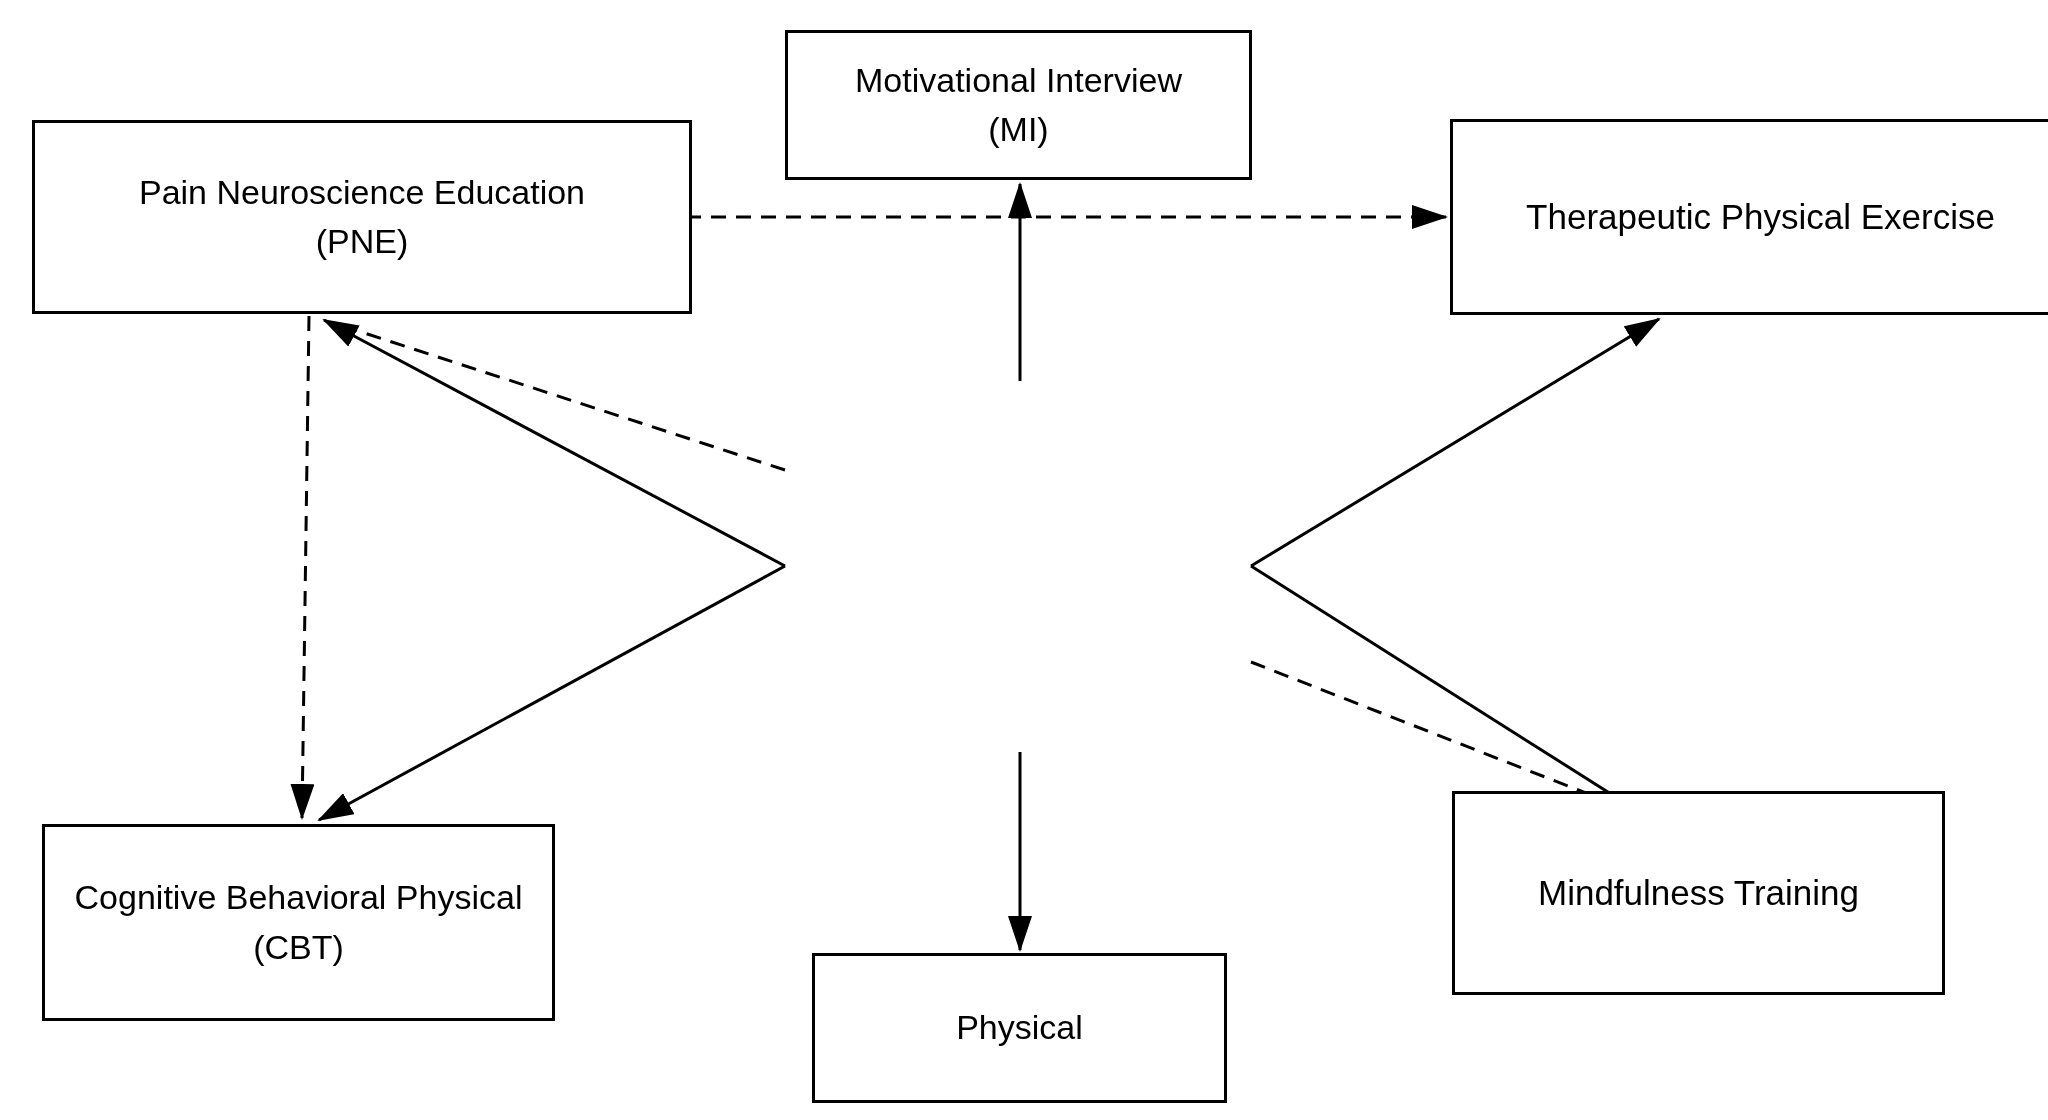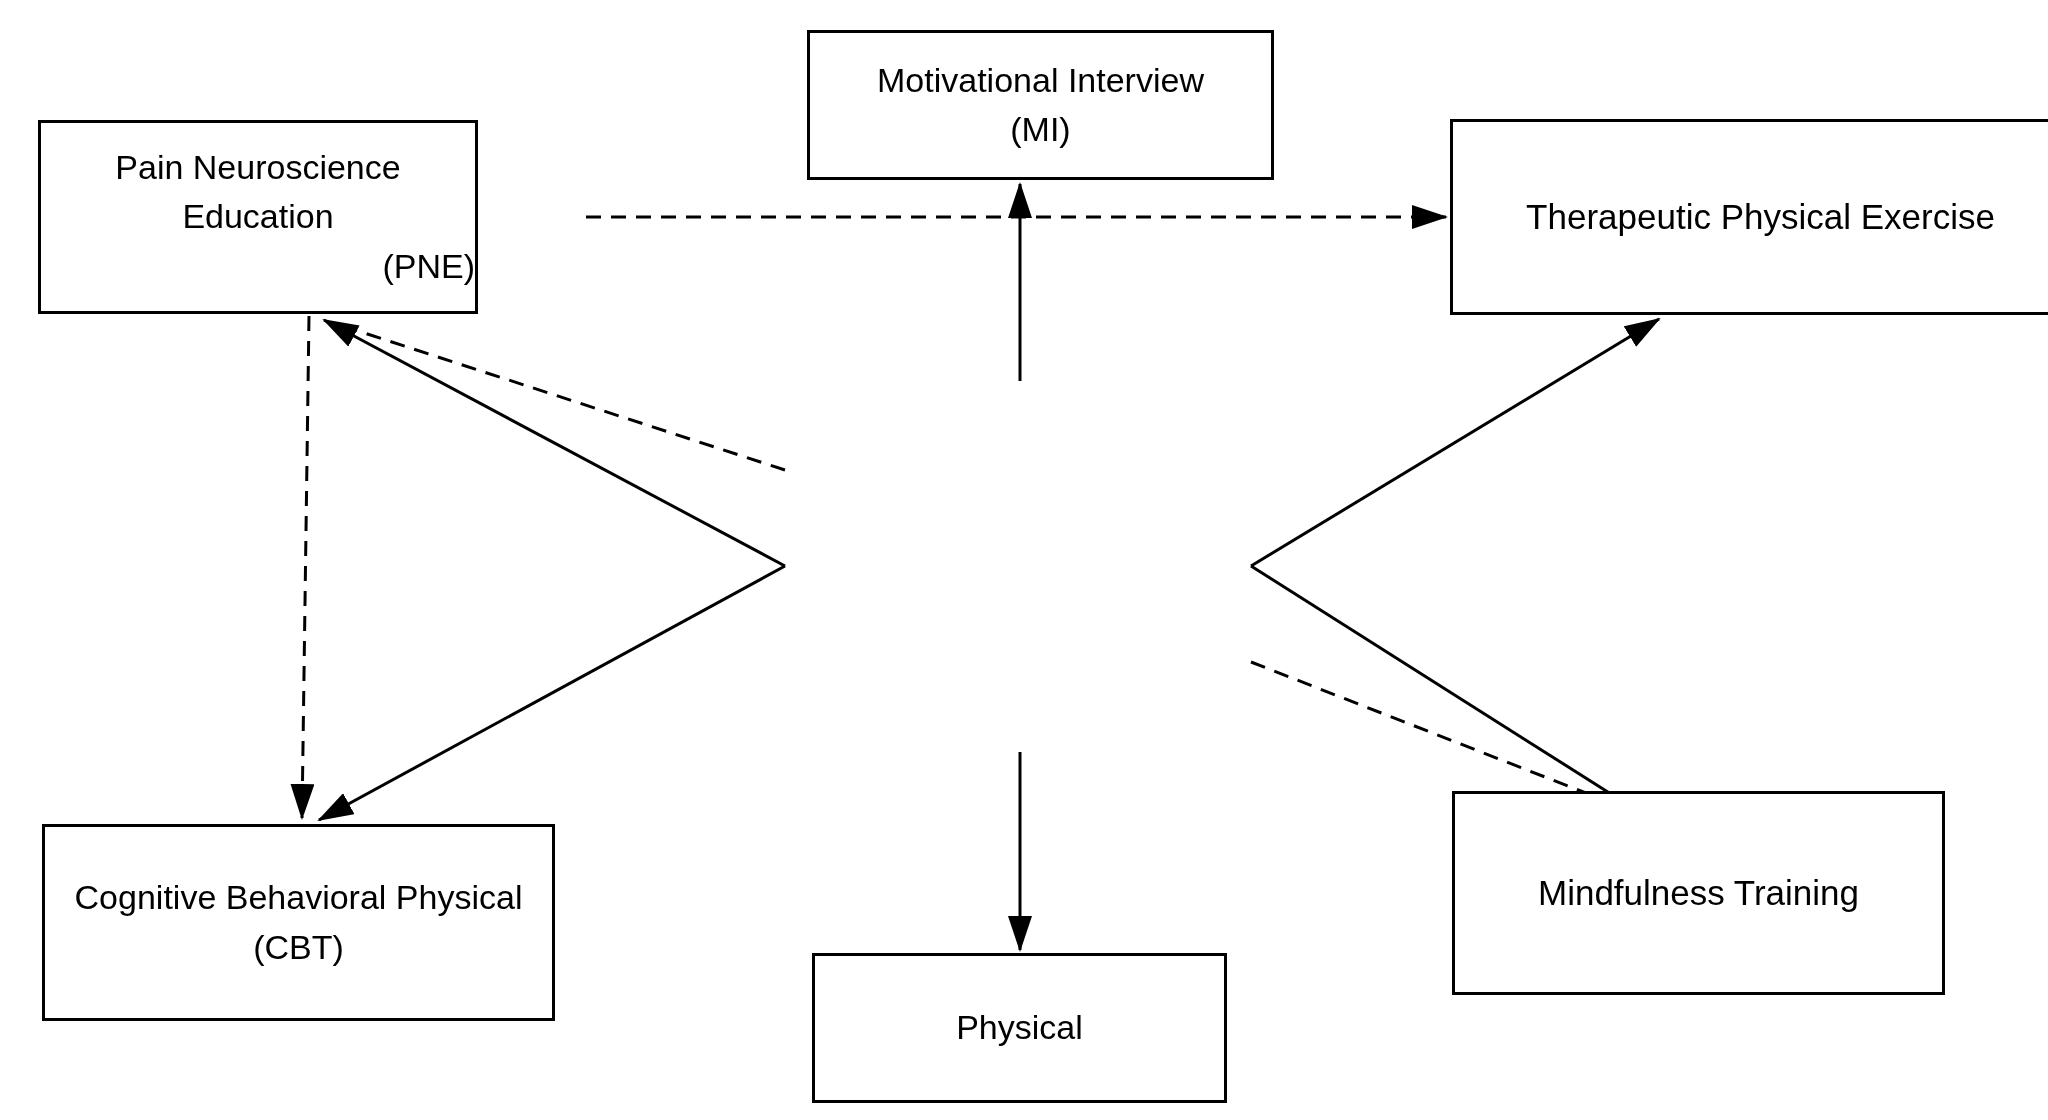--- a/index.html
+++ b/index.html
@@ -27,22 +27,22 @@
     display: flex;
     flex-direction: column;
     align-items: center;
     justify-content: center;
     text-align: center;
     font-size: 34px;
     line-height: 1.45;
     color: #000000;
   }
   .node span { display: block; }
-  .node-pne        { left: 38px;   top: 120px; width: 440px; height: 194px; align-items: flex-end; }
-  .node-mi         { left: 807px;  top: 30px;  width: 467px; height: 150px; }
+  .node-pne        { left: 32px;   top: 120px; width: 660px; height: 194px; }
+  .node-mi         { left: 785px;  top: 30px;  width: 467px; height: 150px; }
   .node-tpe        { left: 1450px; top: 119px; width: 621px; height: 196px; font-size: 35px; }
   .node-fibrowalk  { left: 785px;  top: 382px; width: 466px; height: 371px;
                      justify-content: flex-start; padding-top: 72px; }
   .node-cbt        { left: 42px;   top: 824px; width: 513px; height: 197px; }
   .node-mindfulness{ left: 1452px; top: 791px; width: 493px; height: 204px; font-size: 35px; }
   .node-homework   { left: 812px;  top: 953px; width: 415px; height: 150px; }
   .fibrowalk-title {
     font-size: 44px;
     font-weight: bold;
     line-height: 1.4;

